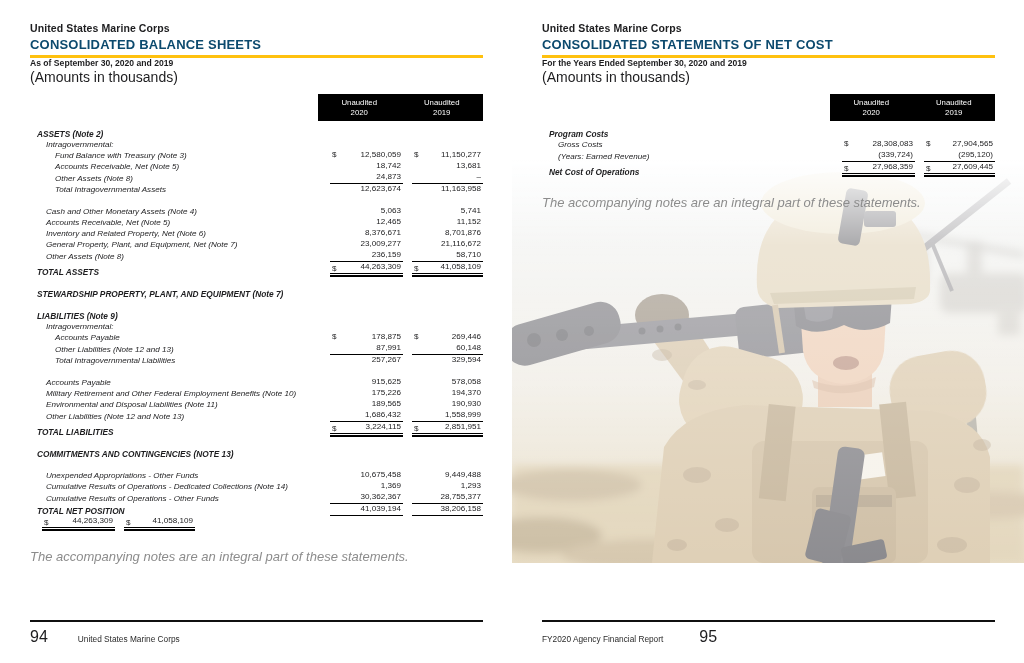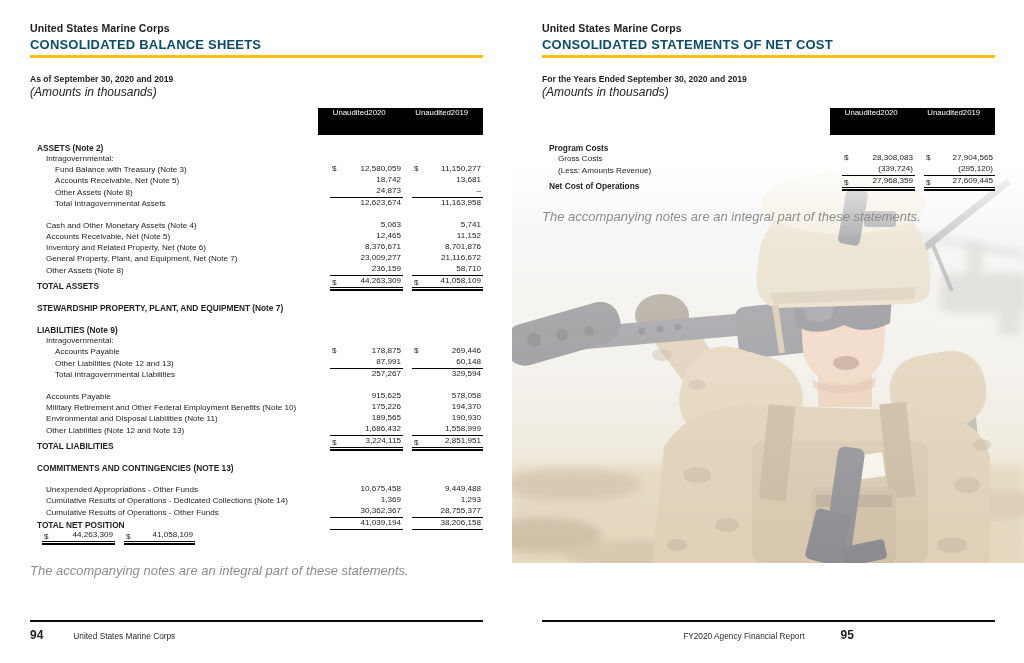--- a/index.html
+++ b/index.html
@@ -6,54 +6,54 @@
   html,body { width:1024px; height:663px; background:#fff; overflow:hidden;
               font-family:"Liberation Sans", sans-serif; color:#1d1d1f; }
   .spread { display:flex; width:1024px; height:663px; position:relative; }
   .page { width:512px; height:563px; position:relative; background:#fff; }
   .content { position:absolute; left:30px; right:29px; top:0; }
 
   
   .org { font-weight:bold; font-size:10.5px; margin-top:22px; letter-spacing:.1px; }
   .title { color:#0c4a6e; font-weight:bold; font-size:13px; margin-top:3px;
            padding-bottom:3px; border-bottom:3px solid #FFC10E; letter-spacing:.2px; }
-  .subtitle { font-weight:bold; font-size:8.6px; margin-top:16px; }
-  .amounts { font-style:italic; font-size:12px; margin-top:1px; }
+  .subtitle { font-weight:bold; font-size:8.6px; margin-top:0; }
+  .amounts { font-size:14px; margin-top:1px; }
 
   
   .colhead { margin-top:9px; margin-left:auto; width:165px; height:27px;
              background:#000; display:flex; }
   .colhead .ch { flex:1; color:#fff; font-size:7.8px; text-align:center;
-                 display:flex; flex-direction:row; justify-content:center; line-height:9.5px; }
+                 display:flex; flex-direction:column; justify-content:center; line-height:9.5px; }
 
   
   .trows { margin-top:7px; }
   .trow { display:flex; align-items:flex-end; min-height:11px; font-size:8.1px; line-height:10px; }
   .trow.b .lbl { font-weight:bold; font-size:8.3px; }
-  .lbl { flex:1; padding-right:4px; }
+  .lbl { flex:1; padding-right:4px;font-style:italic; }
   .ind0 { padding-left:7px; } .ind1 { padding-left:16px; } .ind2 { padding-left:25px; }
   .cols { display:flex; width:165px; flex:none; }
   .col { display:flex; align-items:flex-end; position:relative; padding:0 2px 1px 2px; }
   .col.c0 { width:73px; margin-left:12px; }
   .col.c1 { width:71px; margin-left:9px; }
   .col .d { position:absolute; left:2px; bottom:1px; }
   .col .v { text-align:right; width:100%; }
   .col.ru-s { border-bottom:1px solid #000; }
   .col.ru-d { border-bottom:2px solid #000; padding-bottom:3px; }
   .col.ru-d::after { content:""; position:absolute; left:0; right:0; bottom:1px; height:1px; background:#000; }
   .tspace { height:11px; }
 
   .footnote { font-style:italic; font-size:13px; color:#8c8c8c; margin-top:18px; }
 
   
   .pfooter { position:absolute; left:30px; right:29px; top:620px; z-index:6;
              border-top:2.5px solid #101010; padding-top:6px;
              display:flex; align-items:baseline; }
-  .pfooter.right { justify-content:center; }
-  .pnum { font-weight:bold; font-size:12px; }
+  .pfooter.right { justify-content:flex-start; }
+  .pnum { font-weight:normal; font-size:16px; }
   .ptext { font-size:8.3px; color:#2a2a2a; }
   .pfooter.left .ptext { margin-left:30px; }
   .pfooter.right .pnum { margin-left:36px; }
 
   
   .photo { position:absolute; left:0; right:0; bottom:0; height:408px; overflow:hidden; z-index:1; }
   .photo svg { display:block; }
 </style>
 </head>
 <body>
@@ -575,21 +575,21 @@
                 <span class="d">$</span>
                 <span class="v">28,308,083</span>
               </span>
               <span class="col c1">
                 <span class="d">$</span>
                 <span class="v">27,904,565</span>
               </span>
             </span>
           </div>
           <div class="trow">
-            <span class="lbl ind1">(Less: Amounts Revenue)</span>
+            <span class="lbl ind1">(Years: Earned Revenue)</span>
             <span class="cols">
               <span class="col c0 ru-s">
                 <span class="v">(339,724)</span>
               </span>
               <span class="col c1 ru-s">
                 <span class="v">(295,120)</span>
               </span>
             </span>
           </div>
           <div class="trow b">

